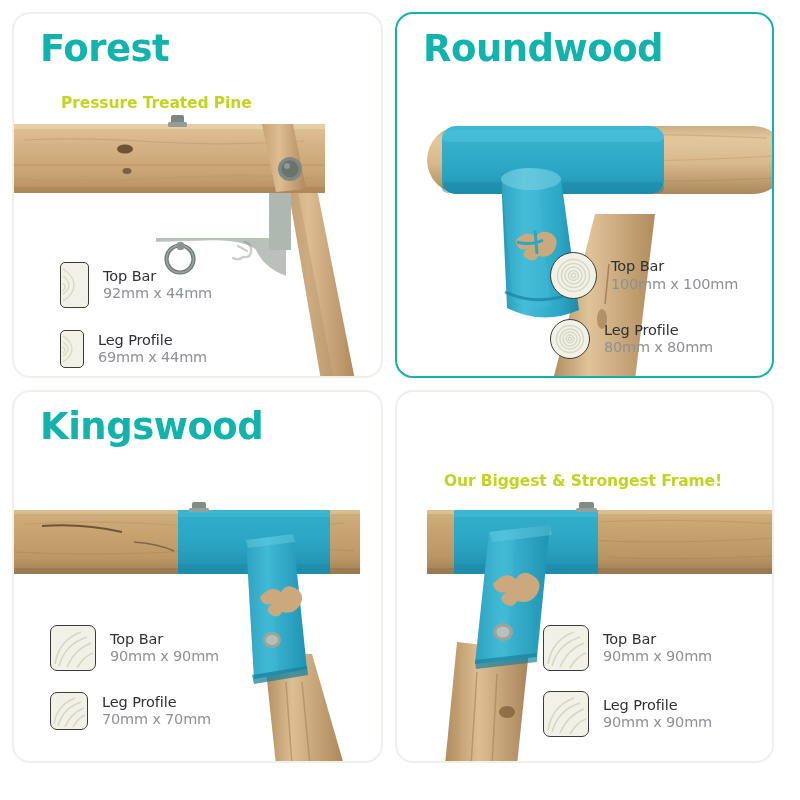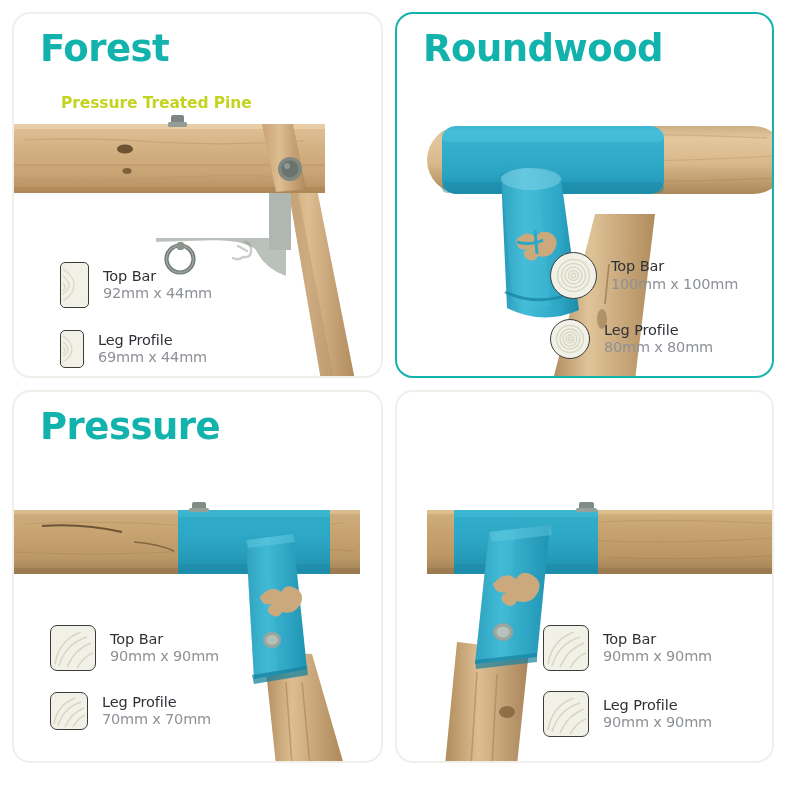--- a/index.html
+++ b/index.html
@@ -368,21 +368,21 @@
 
         <g fill="#cba97c">
           <path d="M248,203 q10,-11 19,-3 q5,-9 14,-4 q11,6 5,17 q-6,10 -18,7 q-4,8 -12,2 q-5,-5 2,-10 q-8,2 -11,-4 q-2,-4 1,-5 Z"></path>
         </g>
 
         <ellipse cx="258" cy="248" rx="9" ry="8" fill="#9aa59e"></ellipse>
         <ellipse cx="258" cy="248" rx="6" ry="5" fill="#b6bfb8"></ellipse>
       </svg>
     </div>
 
-    <div class="card-title">Pressure</div>
+    <div class="card-title">Kingswood</div>
 
     <div class="specs" style="left:36px; top:233px; gap:21px;">
       <div class="spec-row">
         <div class="swatch sq-big">
           <svg viewBox="0 0 44 44">
             <g fill="none" stroke="#d7d7c3" stroke-width="1.6">
               <path d="M4,38 q4,-24 26,-32"></path>
               <path d="M8,40 q6,-22 28,-29"></path>
               <path d="M16,41 q8,-18 24,-24"></path>
               <path d="M26,42 q7,-12 16,-15"></path>
@@ -465,20 +465,21 @@
 
         <g fill="#cba97c">
           <path d="M98,190 q11,-12 21,-3 q6,-10 16,-4 q12,7 5,19 q-7,11 -20,7 q-5,9 -13,2 q-6,-5 2,-11 q-9,2 -12,-5 q-2,-4 1,-5 Z"></path>
         </g>
 
         <ellipse cx="106" cy="240" rx="10" ry="9" fill="#9aa59e"></ellipse>
         <ellipse cx="106" cy="240" rx="6.5" ry="5.5" fill="#b8c1ba"></ellipse>
       </svg>
     </div>
 
+    <div class="card-sub">Our Biggest &amp; Strongest Frame!</div>
 
     <div class="specs" style="left:146px; top:233px; gap:20px;">
       <div class="spec-row">
         <div class="swatch sq-big">
           <svg viewBox="0 0 44 44">
             <g fill="none" stroke="#d7d7c3" stroke-width="1.6">
               <path d="M4,38 q4,-24 26,-32"></path>
               <path d="M8,40 q6,-22 28,-29"></path>
               <path d="M16,41 q8,-18 24,-24"></path>
               <path d="M26,42 q7,-12 16,-15"></path>

